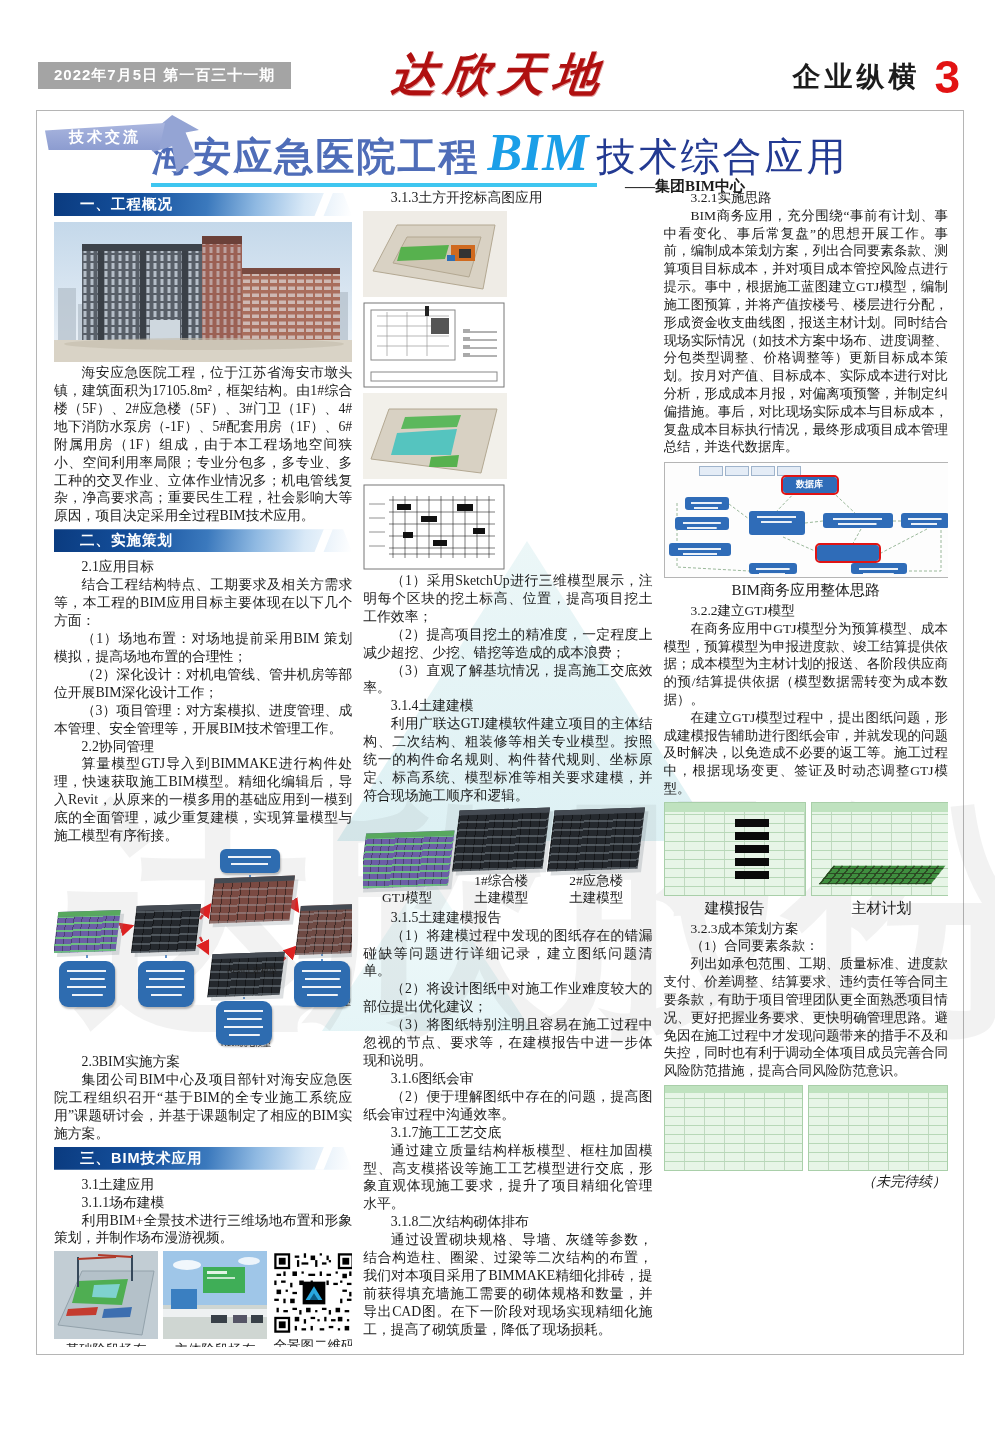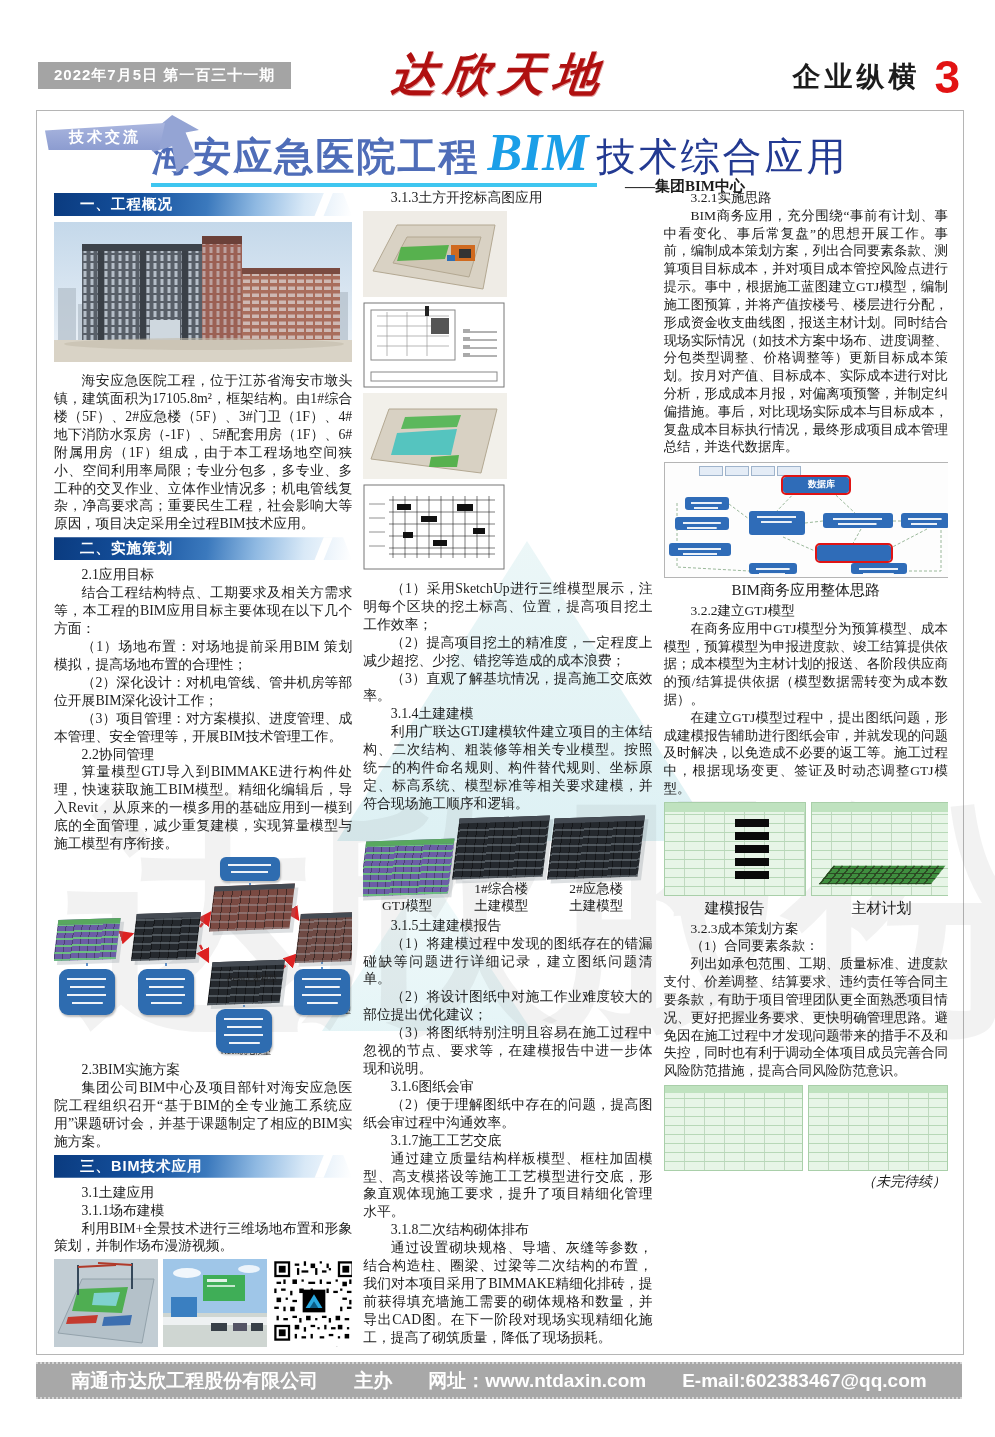--- a/index.html
+++ b/index.html
@@ -51,21 +51,21 @@
   .t-rest{font-size:39px;font-weight:normal;color:#233a92;letter-spacing:3px;}
   .byline{position:absolute;left:588px;top:66px;font-size:15px;font-weight:bold;z-index:2;}
 
   
   .cols{position:absolute;left:17px;top:78px;width:894px;height:1158px;display:flex;gap:11px;z-index:2;}
   .col{position:relative;overflow:hidden;font-size:13.8px;line-height:1.3;text-align:justify;}
   .col1{width:302px;}
   .col2{width:293px;}
   .col3{width:288px;font-size:13.5px;line-height:1.32;}
   .p{margin:0;text-indent:2em;}
-  .sp{margin-top:10px;}
+  .sp{margin-top:2px;}
 
   .secbar{height:23px;margin:4px 0 6px -4px;color:#fff;position:relative;
       font-family:"Liberation Sans",sans-serif;font-weight:bold;font-size:14.5px;line-height:23px;
       padding-left:30px;letter-spacing:1px;
       background:linear-gradient(97deg,#0a3a7e 0%,#15519e 30%,#3b79bd 52%,#8fb9e2 68%,#d9e9f7 84%,rgba(244,249,253,0) 100%);
       clip-path:polygon(0 0,97% 0,100% 100%,0 100%);}
   .secbar::after{content:"";position:absolute;right:24px;top:-2px;width:9px;height:28px;
       background:#fff;transform:skewX(-22deg);}
 
   
@@ -123,21 +123,21 @@
       background-size:100% 8px,100% 100%,100% 100%,96% 100%;
       background-repeat:no-repeat,repeat,repeat,no-repeat;background-position:0 0,0 0,0 0,50% 0;}
 
   
   .bizflow{position:relative;width:288px;height:114px;background:#fdfdfd;border:1px solid #b5b5b5;}
   .bf{position:absolute;background:#2f6cb8;border-radius:3px;
       background-image:linear-gradient(rgba(255,255,255,.9),rgba(255,255,255,.9)),
                        linear-gradient(rgba(255,255,255,.9),rgba(255,255,255,.9));
       background-size:70% 2px,55% 2px;background-position:50% 5px,50% 10px;background-repeat:no-repeat;}
   .bf.red{outline:2px solid #e01414;background-image:none;color:#fff;text-align:center;
-      font-family:"Liberation Sans",sans-serif;font-size:9px;font-weight:bold;line-height:15px;padding-left:12px;}
+      font-family:"Liberation Sans",sans-serif;font-size:9px;font-weight:bold;line-height:15px;}
   .chip{position:absolute;top:3px;width:22px;height:8px;background:#e4ecf6;border:1px solid #9fb4cc;}
 
   .tbc{font-style:italic;text-align:right;margin:2px 2px 0 0;font-size:14px;}
 
   
   .footer{position:absolute;left:36px;top:1362px;width:926px;height:33px;background:#a8a8a8;
       border-top:2px dotted #d5d5d5;border-bottom:2px dotted #d5d5d5;
       display:flex;align-items:center;justify-content:center;gap:36px;
       color:#fff;font-family:"Liberation Sans",sans-serif;font-weight:bold;font-size:19px;}
 </style>
@@ -590,19 +590,13 @@
         <div class="figrow" style="justify-content:space-between;margin-top:5px;">
           <div class="gt" style="width:141px;height:84px;background-size:100% 7px,100% 100%,100% 100%;"></div>
           <div class="gt" style="width:141px;height:84px;background-size:100% 7px,100% 100%,100% 100%;"></div>
         </div>
 
         <p class="tbc">（未完待续）</p>
       </section>
     </div>
   </div>
 
-  <div class="footer">
-    <span>南通市达欣工程股份有限公司</span>
-    <span>主办</span>
-    <span>网址：www.ntdaxin.com</span>
-    <span>E-mail:602383467@qq.com</span>
-  </div>
 </div>
 
 </body></html>

